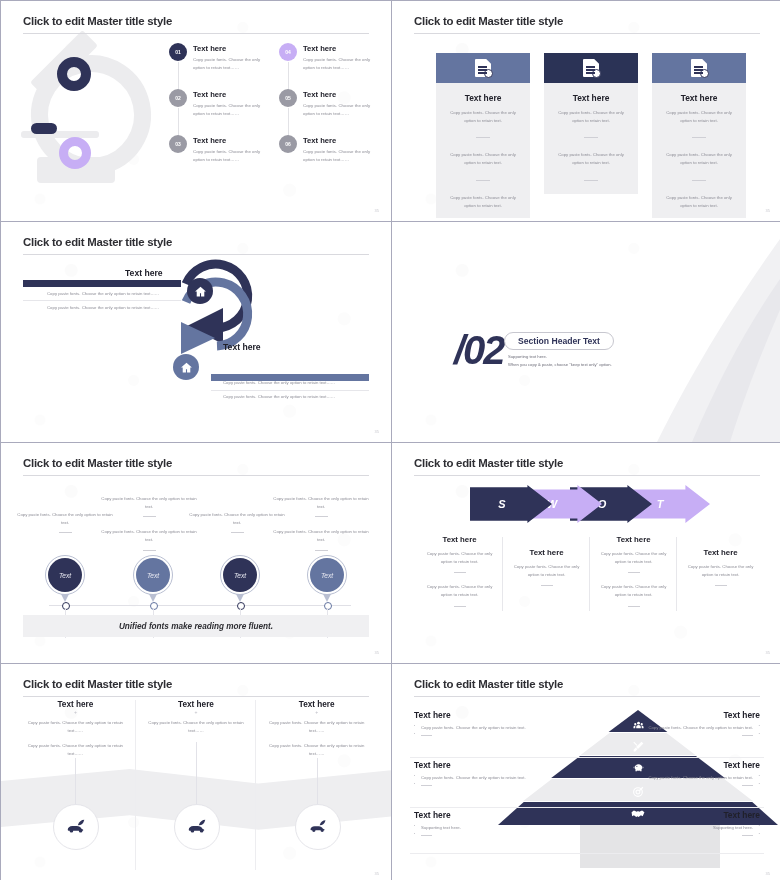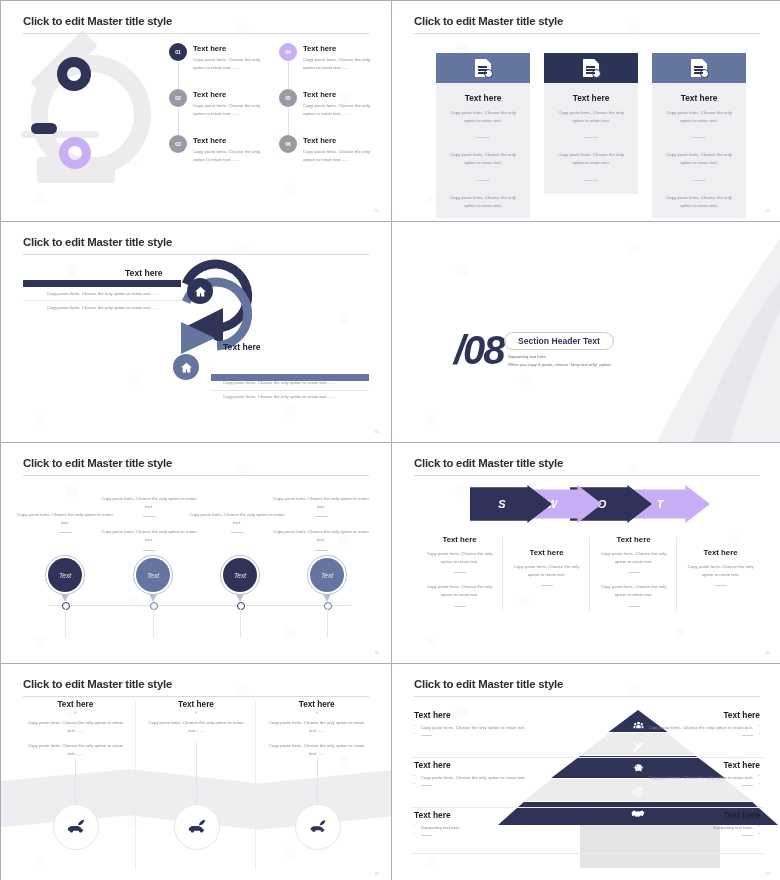--- a/index.html
+++ b/index.html
@@ -281,21 +281,21 @@
     </div>
     <div class="pg">35</div>
   </div>
 
   <div class="slide">
     <div class="wm"></div>
     <svg class="s4brush" viewBox="0 0 230 220" preserveAspectRatio="none">
       <path d="M230,0 C180,70 140,130 95,220 L230,220 Z" fill="#f1f1f3"></path>
       <path d="M230,40 C190,95 160,150 130,220 L168,220 C190,150 215,95 230,60 Z" fill="#e8e8ec"></path>
     </svg>
-    <div class="s4n">/08</div>
+    <div class="s4n">/02</div>
     <div class="s4pill">Section Header Text</div>
     <div class="s4s1">Supporting text here.</div>
     <div class="s4s2">When you copy &amp; paste, choose "keep text only" option.</div>
   </div>
 
   <div class="slide">
     <div class="wm"></div>
     <div class="title">Click to edit Master title style</div>
     <div class="trule"></div>
     <div class="s5">
@@ -339,20 +339,23 @@
       <div class="s5axis"></div>
       <div class="s5node s5nodeD" style="left:61px;"></div>
       <div class="s5node" style="left:149px;"></div>
       <div class="s5node s5nodeD" style="left:236px;"></div>
       <div class="s5node" style="left:323px;"></div>
       <div class="s5drop" style="left:64px;top:165px;height:30px;"></div>
       <div class="s5drop" style="left:152px;top:165px;height:30px;"></div>
       <div class="s5drop" style="left:239px;top:165px;height:30px;"></div>
       <div class="s5drop" style="left:326px;top:165px;height:30px;"></div>
 
+      <div class="s5band">
+        <span>Unified fonts make reading more fluent.</span>
+      </div>
     </div>
     <div class="pg">35</div>
   </div>
 
   <div class="slide">
     <div class="wm"></div>
     <div class="title">Click to edit Master title style</div>
     <div class="trule"></div>
 
     <div class="s6arrows">

